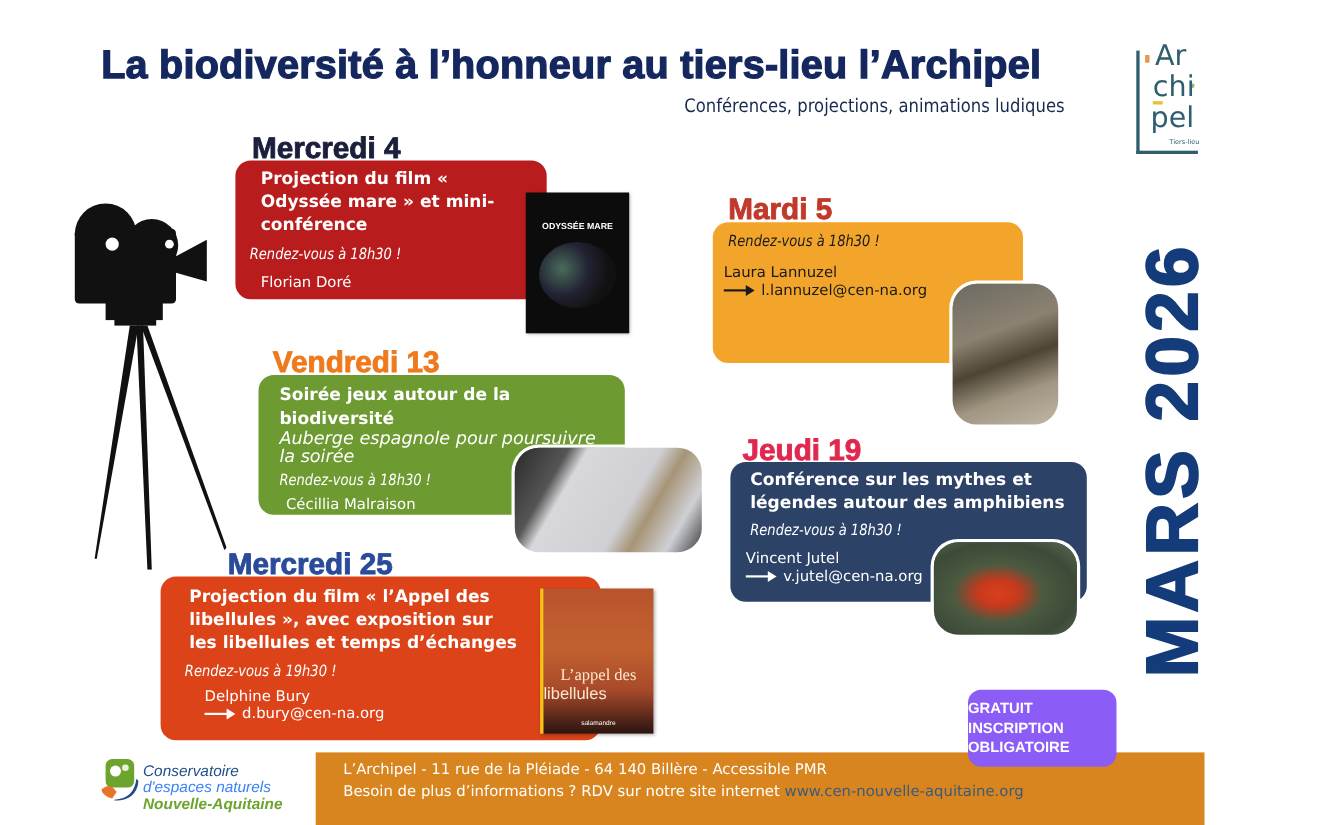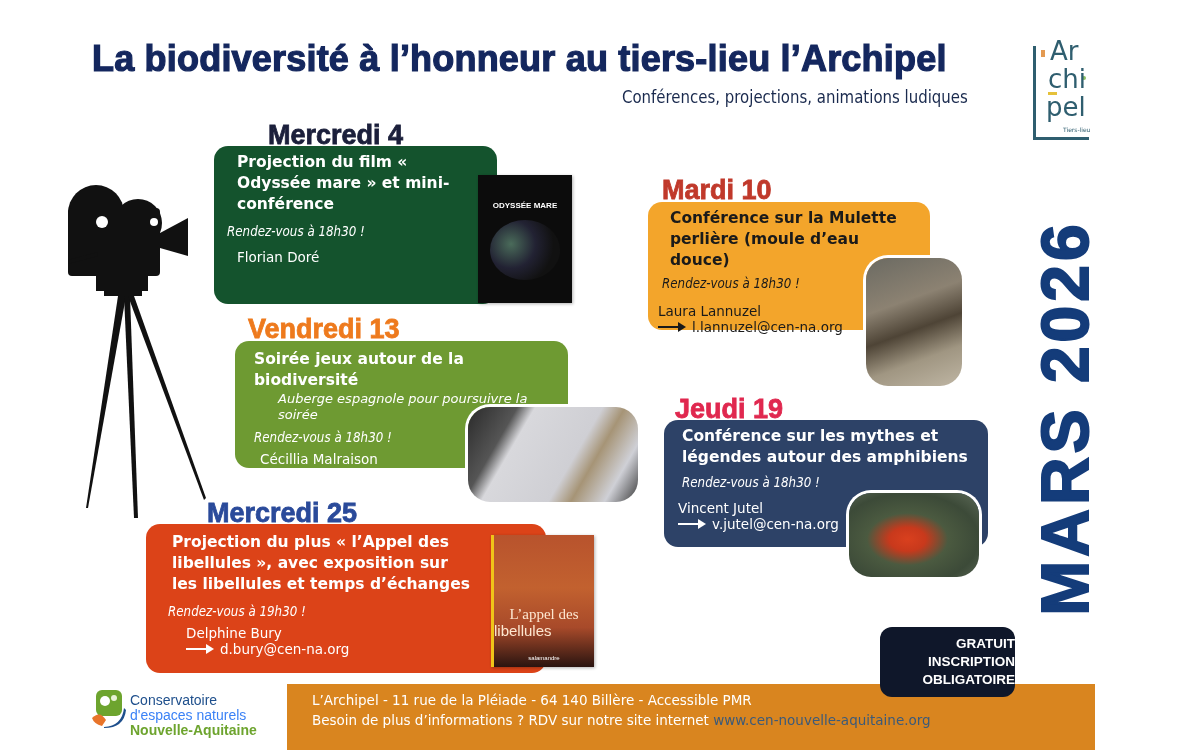--- a/index.html
+++ b/index.html
@@ -15,41 +15,41 @@
   .logo .l2 { left:15px; top:28px; }
   .logo .l3 { left:13px; top:56px; }
   .logo .tl { position:absolute; left:30px; top:88px; font-size:6px; color:#2f5e6f; }
   .logo .dot1 { position:absolute; left:8px; top:12px; width:4px; height:7px; background:#e39a52; }
   .logo .dot2 { position:absolute; left:15px; top:54px; width:9px; height:3px; background:#e5c13a; }
   .logo .dot3 { position:absolute; left:49px; top:38px; width:4px; height:4px; background:#8cc063; border-radius:2px; }
 
   .day { font-family:"Liberation Sans", sans-serif; font-weight:900; font-size:27px; white-space:nowrap; -webkit-text-stroke:0.8px currentColor; }
   .card { border-radius:14px; color:#fff; box-sizing:border-box; }
   .card .ctitle { font-family:"DejaVu Sans", sans-serif; font-weight:bold; font-size:15.5px; line-height:21px; }
-  .card .csub { font-family:"DejaVu Sans", sans-serif; font-style:italic; font-size:13px; line-height:16px;margin-left:24px; }
+  .card .csub { font-family:"DejaVu Sans", sans-serif; font-style:italic; font-size:16px; line-height:16px; }
   .card .rdv { font-family:"DejaVu Sans", sans-serif; font-style:italic; font-size:14px; transform:scaleX(0.85); transform-origin:left; white-space:nowrap; }
   .card .name { font-family:"DejaVu Sans", sans-serif; font-size:13.5px; }
   .card .mail { font-family:"DejaVu Sans", sans-serif; font-size:13.5px; display:flex; align-items:center; gap:8px; }
   .arrow { display:inline-block; width:26px; height:2px; background:currentColor; position:relative; }
   .arrow::after { content:""; position:absolute; right:-2px; top:-4px; border-left:8px solid currentColor; border-top:5px solid transparent; border-bottom:5px solid transparent; }
 
   .photo { border-radius:22px; overflow:hidden; box-shadow:0 0 0 3px #fff; }
   .poster { box-shadow:1px 1px 3px rgba(0,0,0,0.3); }
 
   .mars { left:1025px; top:180px; width:80px; height:475px; }
   .mars span { position:absolute; left:50%; top:50%; transform:translate(-50%,-50%) rotate(-90deg); font-family:"Liberation Sans", sans-serif; font-weight:900; font-size:66px; color:#143c7a; white-space:nowrap; letter-spacing:4px; -webkit-text-stroke:2px #143c7a; }
 
-  .gratuit { left:880px; top:627px; width:135px; height:70px; background:#0f172a; border-radius:12px; color:#fff; font-family:"Liberation Sans", sans-serif; font-weight:bold; font-size:13.5px; text-align:right; line-height:18px; display:flex; flex-direction:column; justify-content:center; }
+  .gratuit { left:880px; top:627px; width:135px; height:70px; background:#8b5cf6; border-radius:12px; color:#fff; font-family:"Liberation Sans", sans-serif; font-weight:bold; font-size:13.5px; text-align:left; line-height:18px; display:flex; flex-direction:column; justify-content:center; }
 
   .footer { left:287px; top:684px; width:808px; height:66px; background:#d9851f; color:#fff; font-family:"DejaVu Sans", sans-serif; font-size:13.5px; box-sizing:border-box; padding:6px 0 4px 25px; line-height:20px; }
   .footer .link { color:#3b5a7a; }
 
   .cen { left:92px; top:690px; }
   .cen .mark { position:absolute; left:0; top:0; width:34px; height:38px; }
-  .cen .t1, .cen .t2, .cen .t3 { position:absolute; left:38px; font-family:"Liberation Sans", sans-serif; font-size:14px; white-space:nowrap; line-height:15px; }
+  .cen .t1, .cen .t2, .cen .t3 { position:absolute; left:38px; font-family:"Liberation Sans", sans-serif; font-size:14px; white-space:nowrap; line-height:15px;font-style:italic; }
   .cen .t1 { top:3px; color:#1e4f8c; }
   .cen .t2 { top:18px; color:#3b82f6; }
   .cen .t3 { top:33px; color:#6da42e; font-weight:bold; }
 </style>
 </head>
 <body>
 
 <div class="abs title">La biodiversité à l’honneur au tiers-lieu l’Archipel</div>
 <div class="abs subtitle">Conférences, projections, animations ludiques</div>
 
@@ -77,34 +77,33 @@
       <rect x="2" y="82" width="30" height="4" transform="rotate(-15 2 82)"></rect>
       <polygon points="52,118 60,118 22,330 20,330"></polygon>
       <polygon points="58,118 64,118 72,340 68,340"></polygon>
       <polygon points="62,118 68,118 140,320 138,322"></polygon>
     </g>
     <circle cx="36" cy="44" r="6" fill="#fff"></circle>
     <circle cx="88" cy="44" r="4" fill="#fff"></circle>
   </svg>
 </div>
 
-<div class="abs day" style="left:229px;top:120px;color:#1b1f3b;margin-left:39px;">Mercredi 4</div>
-<div class="abs card" style="left:214px;top:146px;width:283px;height:158px;background:#14532d;padding:6px 12px 0 23px;">
+<div class="abs day" style="left:229px;top:120px;color:#1b1f3b;">Mercredi 4</div>
+<div class="abs card" style="left:214px;top:146px;width:283px;height:126px;background:#b91c1c;padding:6px 12px 0 23px;">
   <div class="ctitle">Projection du film « Odyssée mare » et mini-conférence</div>
   <div class="rdv" style="margin:8px 0 0 -10px;">Rendez-vous à 18h30 !</div>
   <div class="name" style="margin-top:10px;">Florian Doré</div>
 </div>
 <div class="abs poster" style="left:478px;top:175px;width:94px;height:128px;background:#0c0c0c;">
   <div style="position:absolute;left:0;right:0;top:26px;text-align:center;color:#fff;font-family:'Liberation Sans',sans-serif;font-weight:bold;font-size:8px;">ODYSSÉE MARE</div>
   <div style="position:absolute;left:12px;top:45px;width:70px;height:60px;border-radius:50%;background:radial-gradient(circle at 30% 40%,#4a6b5a 0,#223 40%,#111 70%);"></div>
 </div>
 
-<div class="abs day" style="left:662px;top:175px;color:#c0392b;">Mardi 10</div>
+<div class="abs day" style="left:662px;top:175px;color:#c0392b;">Mardi 5</div>
 <div class="abs card" style="left:648px;top:202px;width:282px;height:128px;background:#f3a52b;color:#1a1a1a;padding:6px 12px 0 22px;">
-  <div class="ctitle">Conférence sur la Mulette perlière (moule d’eau douce)</div>
   <div class="rdv" style="margin:4px 0 0 -8px;">Rendez-vous à 18h30 !</div>
   <div class="name" style="margin:12px 0 0 -12px;">Laura Lannuzel</div>
   <div class="mail" style="margin-left:-12px;">
     <span class="arrow"></span>
     <span>l.lannuzel@cen-na.org</span>
   </div>
 </div>
 <div class="abs photo" style="left:866px;top:258px;width:96px;height:128px;background:linear-gradient(160deg,#6b6a62 0%,#8c8272 35%,#4e4436 55%,#a09682 75%,#bfb6a4 100%);"></div>
 
 <div class="abs day" style="left:248px;top:314px;color:#ee7a1d;">Vendredi 13</div>
@@ -127,21 +126,21 @@
   <div class="name" style="margin:10px 0 0 -4px;">Vincent Jutel</div>
   <div class="mail" style="margin-left:-4px;">
     <span class="arrow"></span>
     <span>v.jutel@cen-na.org</span>
   </div>
 </div>
 <div class="abs photo" style="left:849px;top:493px;width:130px;height:84px;background:radial-gradient(ellipse at 45% 55%,#d9401e 0,#c8391c 18%,#4b5a40 40%,#3c4a38 70%,#5d6a58 100%);"></div>
 
 <div class="abs day" style="left:161px;top:498px;color:#2a4a9a;margin-left:46px;">Mercredi 25</div>
 <div class="abs card" style="left:146px;top:524px;width:400px;height:149px;background:#dc4318;padding:8px 10px 0 26px;">
-  <div class="ctitle" style="width:300px;">Projection du plus « l’Appel des libellules », avec exposition sur les libellules et temps d’échanges</div>
+  <div class="ctitle" style="width:300px;">Projection du film « l’Appel des libellules », avec exposition sur les libellules et temps d’échanges</div>
   <div class="rdv" style="margin:8px 0 0 -4px;">Rendez-vous à 19h30 !</div>
   <div class="name" style="margin:6px 0 0 14px;">Delphine Bury</div>
   <div class="mail" style="margin-left:14px;">
     <span class="arrow"></span>
     <span>d.bury@cen-na.org</span>
   </div>
 </div>
 <div class="abs poster" style="left:491px;top:535px;width:100px;height:132px;background:linear-gradient(180deg,#b8532d 0%,#c2612f 40%,#a84a2a 70%,#2a1410 100%);border-left:3px solid #f0c419;">
   <div style="position:absolute;left:0;right:0;top:72px;text-align:center;color:#fde7d0;font-family:'Liberation Serif',serif;font-size:15px;line-height:15px;">L’appel des</div>
   <div style="position:absolute;left:0;right:0;top:88px;text-align:left;color:#fde7d0;font-family:Liberation Sans, sans-serif;font-size:15px;line-height:15px;">libellules</div>

